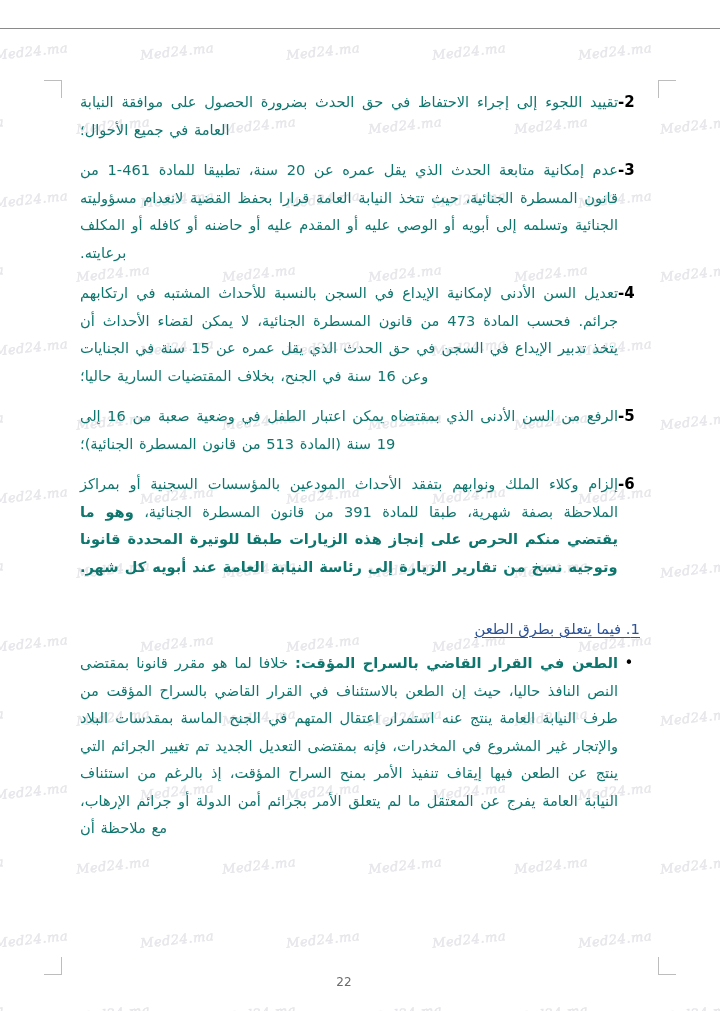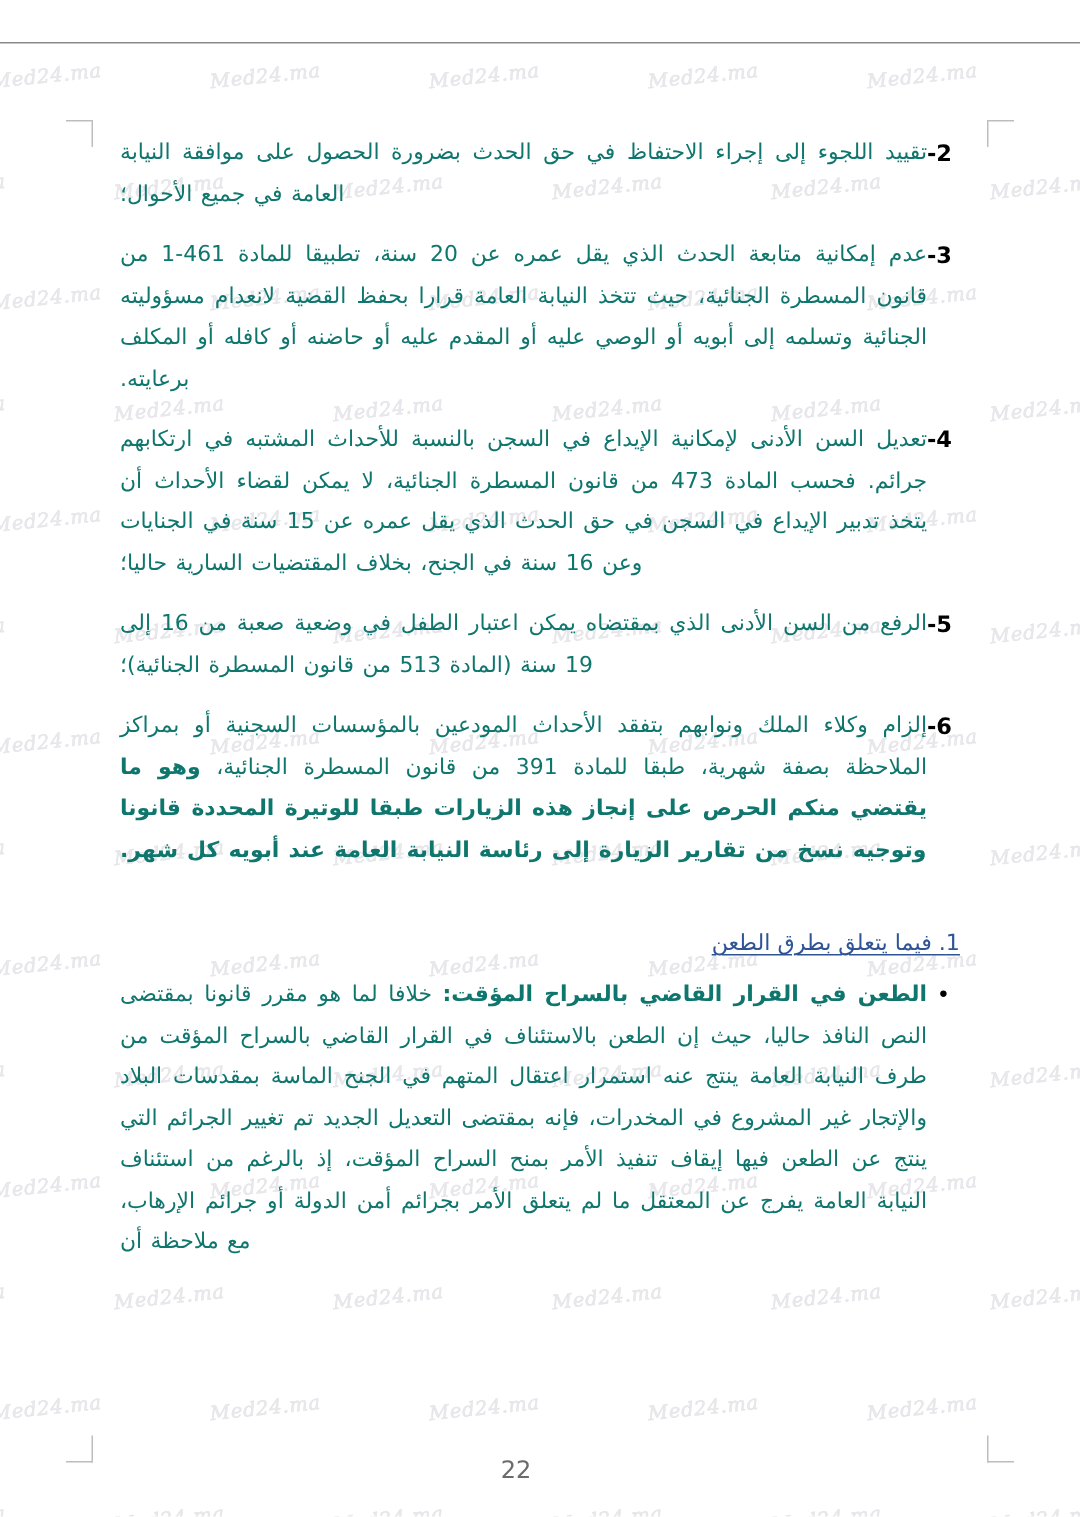--- a/index.html
+++ b/index.html
@@ -150,21 +150,21 @@
 
   .spacer-sm { height: 6px; }
 
   
   .page-number {
     position: absolute;
     bottom: 22px;
     left: 0;
     width: 688px;
     text-align: center;
-    font-size: 16px;
+    font-size: 12px;
     color: #6b6b6b;
     z-index: 3;
     direction: ltr;
   }
 </style>
 </head>
 <body>
 
 <div class="watermark-layer" id="wmLayer">
     <div class="wm" style="left: -6px; top: 44px;">Med24.ma</div>

